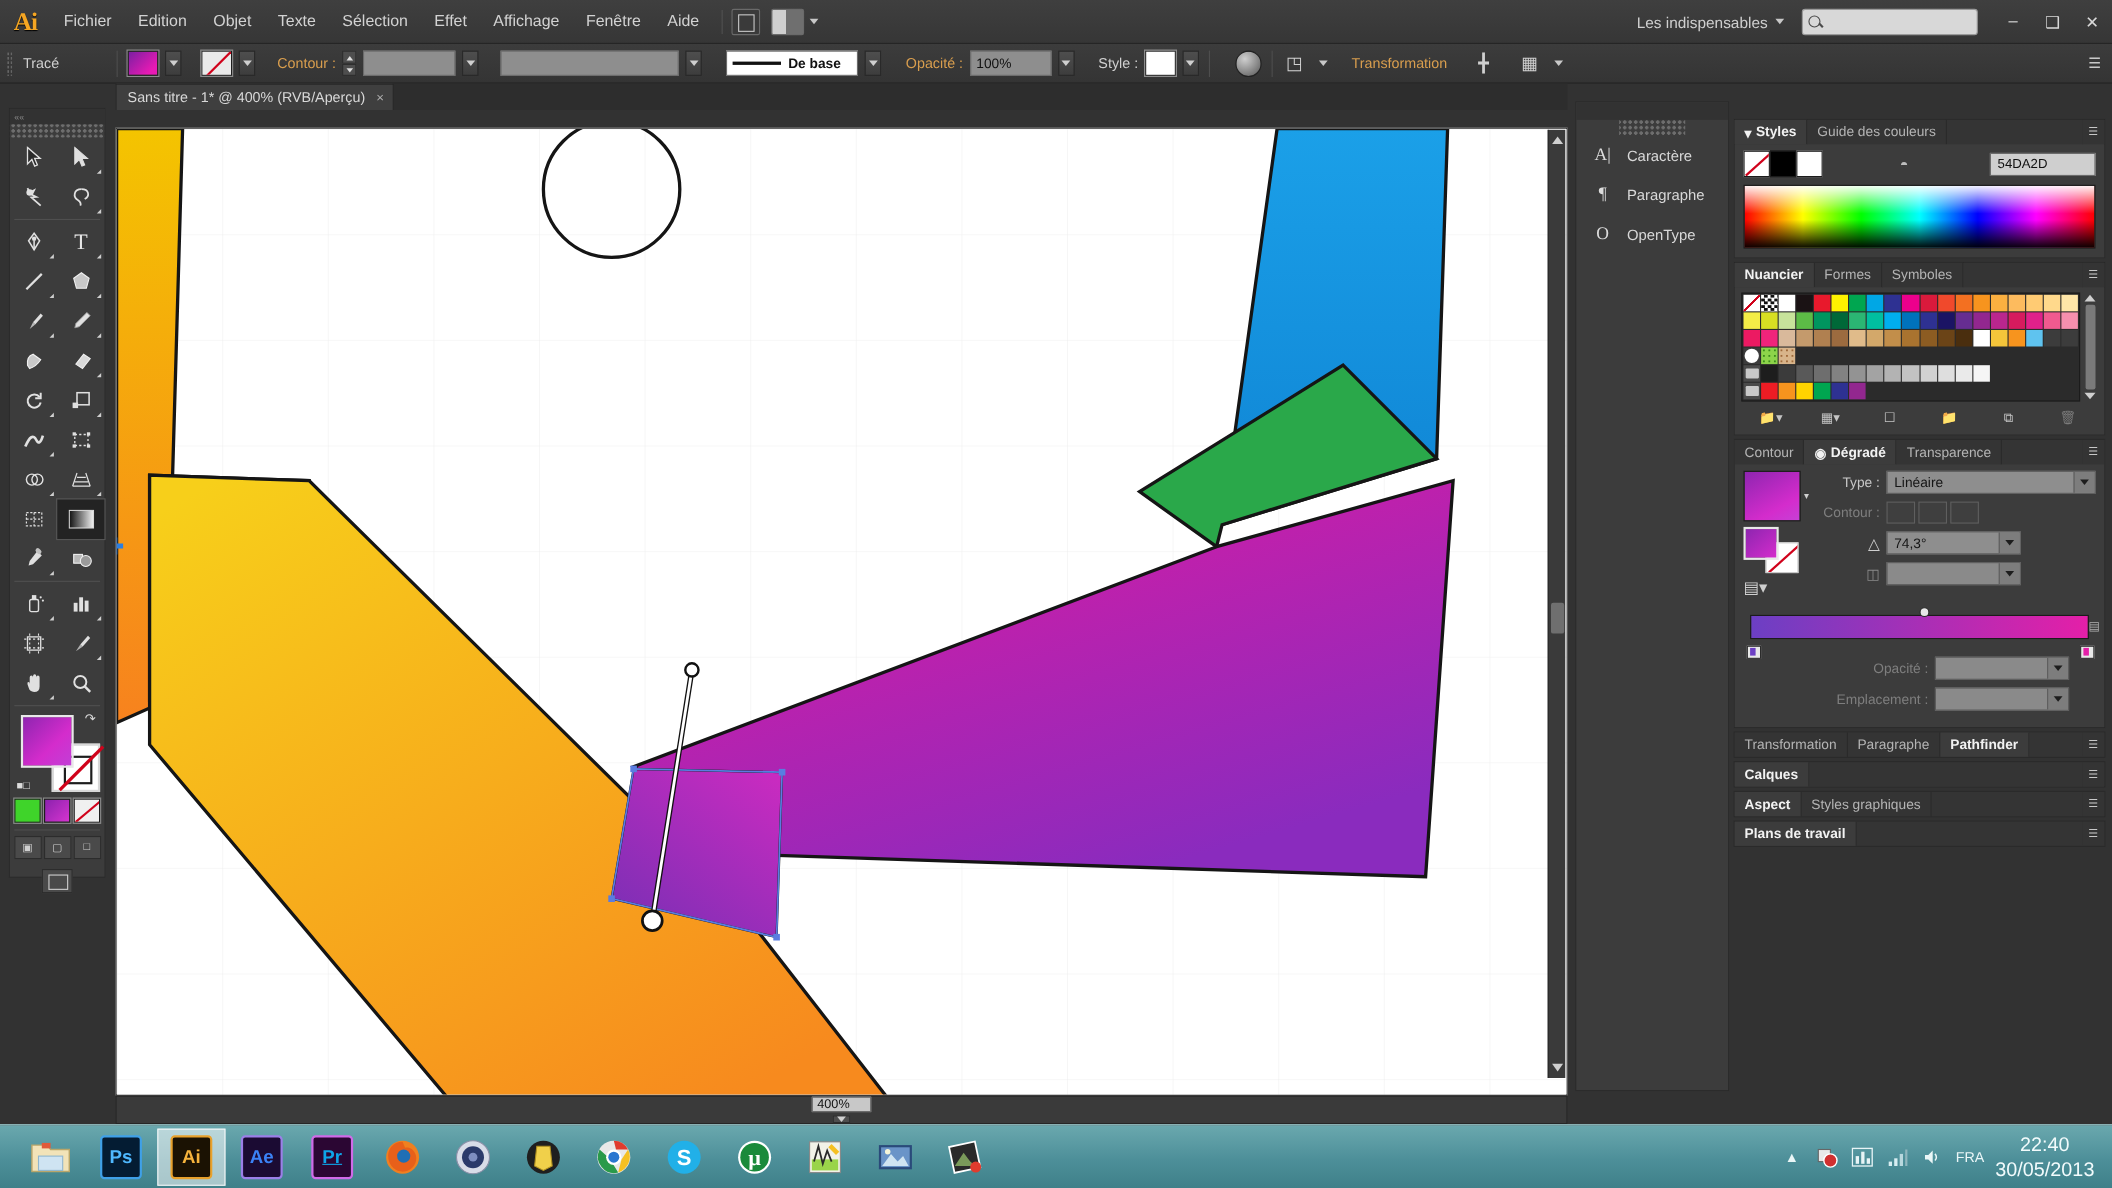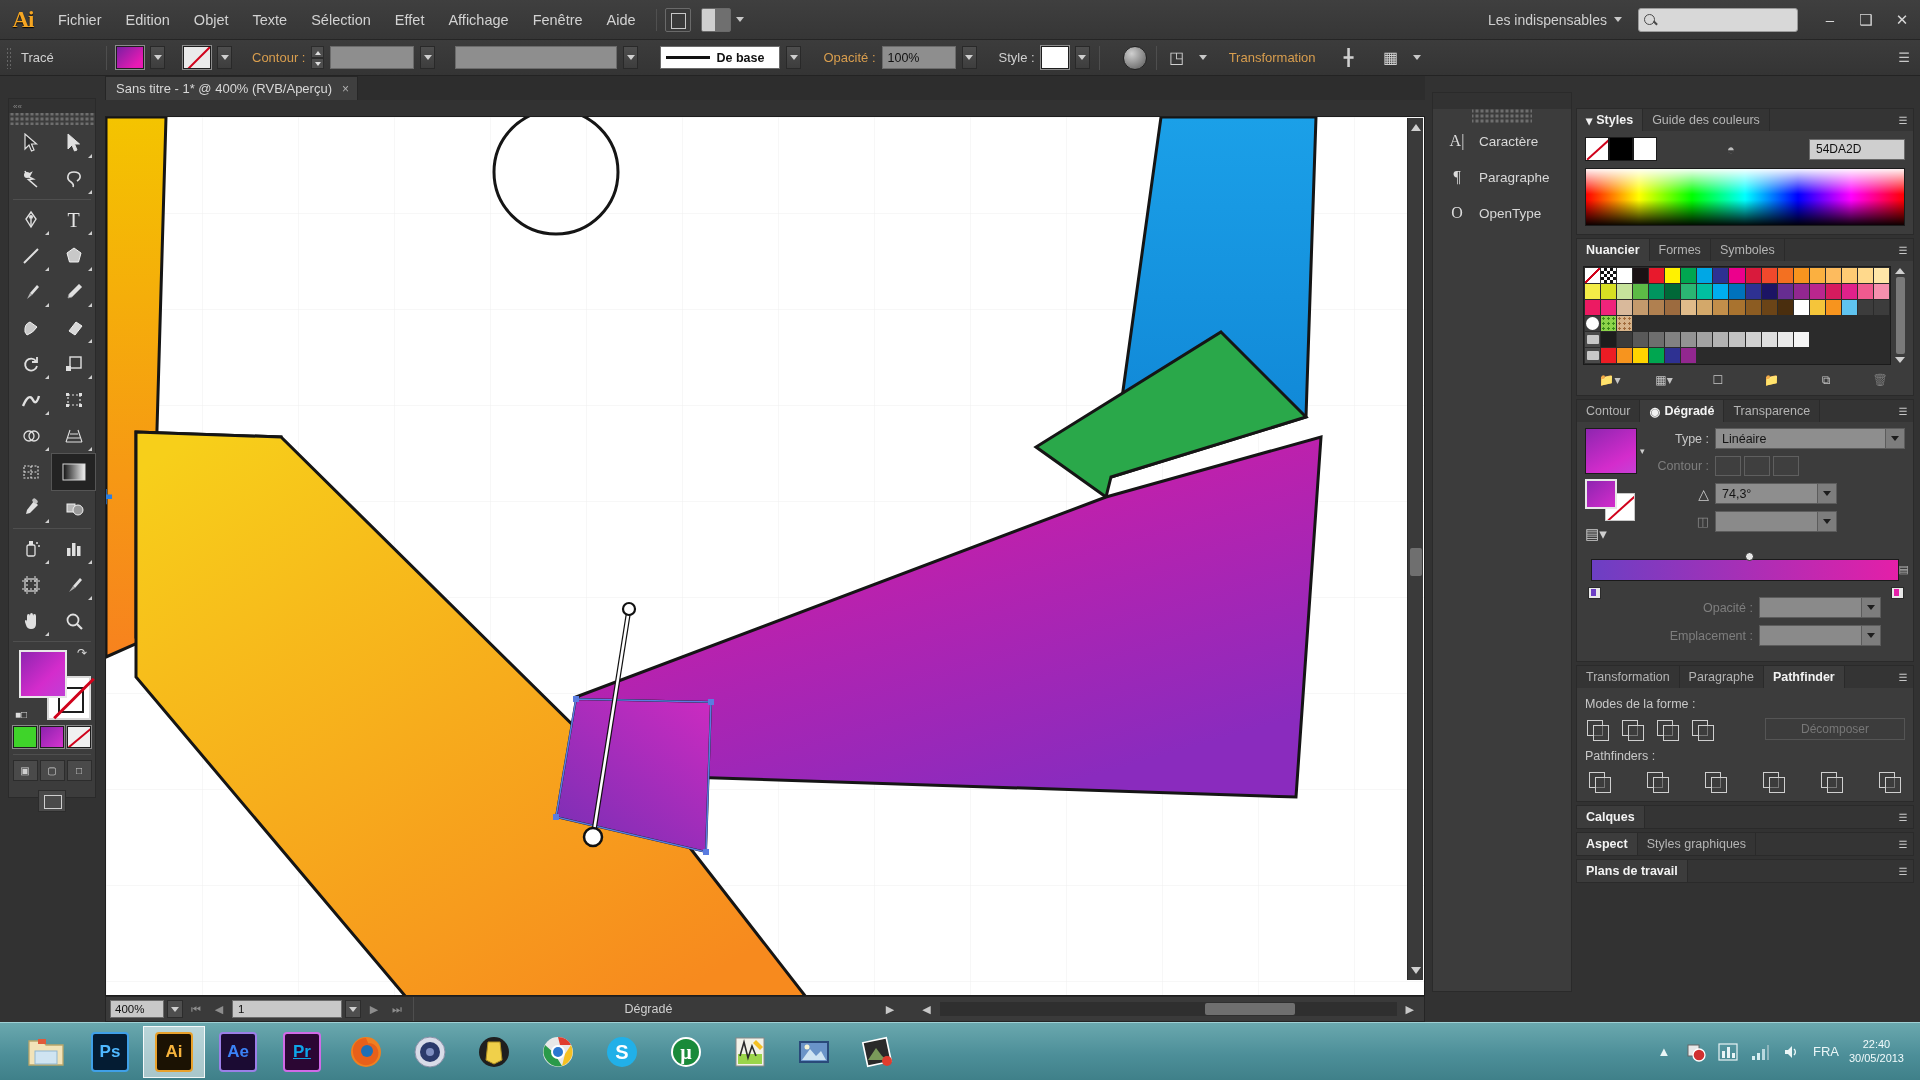--- a/index.html
+++ b/index.html
@@ -119,21 +119,21 @@
   .vscroll { position:absolute; right:1px; top:1px; width:16px; height:862px; background:#3a3a3a;
     border-left:1px solid #2a2a2a; }
   .vthumb { position:absolute; left:2px; top:430px; width:12px; height:28px; background:#6f6f6f;
     border-radius:2px;}
   .arrow-up,.arrow-dn { position:absolute; left:3px; width:0;height:0;
     border-left:5px solid transparent;border-right:5px solid transparent;}
   .arrow-up { top:6px; border-bottom:7px solid #cfcfcf; }
   .arrow-dn { bottom:6px; border-top:7px solid #cfcfcf; }
   .statusbar { position:absolute; left:105px; top:996px; width:1320px; height:26px;
     background:#3a3a3a; border:1px solid #252525; display:flex; align-items:center;
-    padding:0 4px; gap:3px; }
+    padding:0 4px; gap:3px;flex-direction:column; }
   .sb-zoom { width:54px; height:18px; background:#c8c8c8; color:#111; font-size:11.5px;
     display:flex; align-items:center; padding-left:4px; border:1px solid #6b6b6b;}
   .sb-drop { width:16px;height:18px;background:#4e4e4e;border:1px solid #2c2c2c;
     display:flex;align-items:center;justify-content:center;}
   .sb-drop::after{content:"";width:0;height:0;border-left:4px solid transparent;
     border-right:4px solid transparent;border-top:5px solid #cfcfcf;}
   .nav-ic { width:20px;height:18px;color:#8d8d8d;font-size:11px;display:flex;
     align-items:center;justify-content:center;}
   .sb-page { width:110px;height:18px;background:#c8c8c8;color:#111;font-size:11.5px;
     display:flex;align-items:center;padding-left:5px;border:1px solid #6b6b6b;}
@@ -248,21 +248,21 @@
   .appicon { width:38px; height:40px; border-radius:4px; display:flex; align-items:center;
     justify-content:center; font-weight:bold; font-size:17px; color:#fff;
     font-family:"Liberation Sans", sans-serif; }
   .ai-ic { background:#1b1203; border:2px solid #e8a12c; color:#f6b33c; }
   .ps-ic { background:#041c33; border:2px solid #3fa0e8; color:#4fb8ff; }
   .ae-ic { background:#1b0b33; border:2px solid #9b7fe8; color:#3b82f6; }
   .pr-ic { background:#2b0633; border:2px solid #d06ae8; color:#0ea5e9;text-decoration:underline; }
   .tray { margin-left:auto; display:flex; align-items:center; gap:10px; padding-right:16px;
     color:#eaf6f7; font-size:13px; }
   .tray-ic { width:22px; height:22px; display:flex; align-items:center; justify-content:center; }
-  .clock { text-align:center; line-height:1.25; font-size:11px; color:#f2fbfc; }
+  .clock { text-align:center; line-height:1.25; font-size:18px; color:#f2fbfc; }
 </style>
 </head>
 <body>
 
 <div class="app">
 
   <div class="menubar">
     <div class="ai-logo">Ai</div>
     <div class="menu-item">Fichier</div>
     <div class="menu-item">Edition</div>
@@ -937,39 +937,20 @@
     </div>
 
     <div class="panel">
       <div class="ptabs">
         <div class="ptab">Transformation</div>
         <div class="ptab">Paragraphe</div>
         <div class="ptab active">Pathfinder</div>
         <div class="ptab-fill"></div>
         <div class="pmenu">☰</div>
       </div>
-      <div class="pbody">
-        <div class="pf-head">Modes de la forme :</div>
-        <div class="pf-row">
-          <div class="pf-btn"></div>
-          <div class="pf-btn"></div>
-          <div class="pf-btn"></div>
-          <div class="pf-btn"></div>
-          <div class="pf-expand">Décomposer</div>
-        </div>
-        <div class="pf-head">Pathfinders :</div>
-        <div class="pf-row2">
-          <div class="pf-btn"></div>
-          <div class="pf-btn"></div>
-          <div class="pf-btn"></div>
-          <div class="pf-btn"></div>
-          <div class="pf-btn"></div>
-          <div class="pf-btn"></div>
-        </div>
-      </div>
     </div>
 
     <div class="panel">
       <div class="ptabs">
         <div class="ptab active">Calques</div>
         <div class="ptab-fill"></div>
         <div class="pmenu">☰</div>
       </div>
     </div>
 

